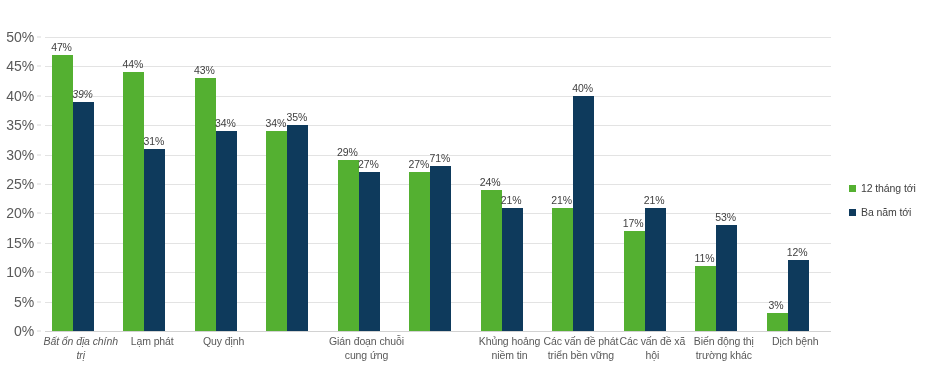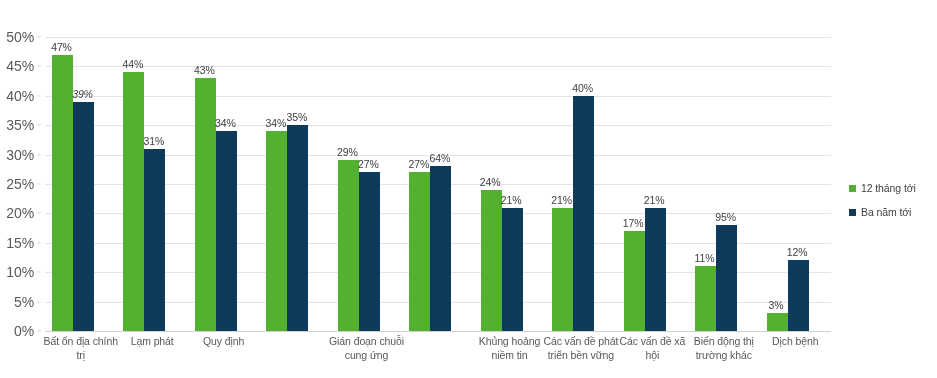--- a/index.html
+++ b/index.html
@@ -203,21 +203,21 @@
       <div class="group" style="left: 285.818px; width: 71.4545px;">
         <div class="bar s0" style="height: 170.52px; background: rgb(84, 176, 49);"></div>
         <div class="bar-label s0" style="bottom: 172.52px;">29%</div>
         <div class="bar s1" style="height: 158.76px; background: rgb(14, 58, 92);"></div>
         <div class="bar-label s1" style="bottom: 160.76px;">27%</div>
       </div>
       <div class="group" style="left: 357.273px; width: 71.4545px;">
         <div class="bar s0" style="height: 158.76px; background: rgb(84, 176, 49);"></div>
         <div class="bar-label s0" style="bottom: 160.76px;">27%</div>
         <div class="bar s1" style="height: 164.64px; background: rgb(14, 58, 92);"></div>
-        <div class="bar-label s1" style="bottom: 166.64px;">64%</div>
+        <div class="bar-label s1" style="bottom: 166.64px;">71%</div>
       </div>
       <div class="group" style="left: 428.727px; width: 71.4545px;">
         <div class="bar s0" style="height: 141.12px; background: rgb(84, 176, 49);"></div>
         <div class="bar-label s0" style="bottom: 143.12px;">24%</div>
         <div class="bar s1" style="height: 123.48px; background: rgb(14, 58, 92);"></div>
         <div class="bar-label s1" style="bottom: 125.48px;">21%</div>
       </div>
       <div class="group" style="left: 500.182px; width: 71.4545px;">
         <div class="bar s0" style="height: 123.48px; background: rgb(84, 176, 49);"></div>
         <div class="bar-label s0" style="bottom: 125.48px;">21%</div>
@@ -227,32 +227,32 @@
       <div class="group" style="left: 571.636px; width: 71.4545px;">
         <div class="bar s0" style="height: 99.96px; background: rgb(84, 176, 49);"></div>
         <div class="bar-label s0" style="bottom: 101.96px;">17%</div>
         <div class="bar s1" style="height: 123.48px; background: rgb(14, 58, 92);"></div>
         <div class="bar-label s1" style="bottom: 125.48px;">21%</div>
       </div>
       <div class="group" style="left: 643.091px; width: 71.4545px;">
         <div class="bar s0" style="height: 64.68px; background: rgb(84, 176, 49);"></div>
         <div class="bar-label s0" style="bottom: 66.68px;">11%</div>
         <div class="bar s1" style="height: 105.84px; background: rgb(14, 58, 92);"></div>
-        <div class="bar-label s1" style="bottom: 107.84px;">95%</div>
+        <div class="bar-label s1" style="bottom: 107.84px;">53%</div>
       </div>
       <div class="group" style="left: 714.545px; width: 71.4545px;">
         <div class="bar s0" style="height: 17.64px; background: rgb(84, 176, 49);"></div>
         <div class="bar-label s0" style="bottom: 19.64px;">3%</div>
         <div class="bar s1" style="height: 70.56px; background: rgb(14, 58, 92);"></div>
         <div class="bar-label s1" style="bottom: 72.56px;">12%</div>
       </div>
     </div>
 
   <div id="x-axis">
-      <div class="cat-label" style="left: -4px; width: 79.4545px;">Bất ổn địa chính trị</div>
+      <div class="cat-label" style="left: -4px; width: 79.4545px; font-style: italic;">Bất ổn địa chính trị</div>
       <div class="cat-label" style="left: 67.4545px; width: 79.4545px;">Lạm phát</div>
       <div class="cat-label" style="left: 138.909px; width: 79.4545px;">Quy định</div>
       <div class="cat-label" style="left: 281.818px; width: 79.4545px;">Gián đoạn chuỗi cung ứng</div>
       <div class="cat-label" style="left: 424.727px; width: 79.4545px;">Khủng hoảng niềm tin</div>
       <div class="cat-label" style="left: 496.182px; width: 79.4545px;">Các vấn đề phát triển bền vững</div>
       <div class="cat-label" style="left: 567.636px; width: 79.4545px;">Các vấn đề xã hội</div>
       <div class="cat-label" style="left: 639.091px; width: 79.4545px;">Biến động thị trường khác</div>
       <div class="cat-label" style="left: 710.545px; width: 79.4545px;">Dịch bệnh</div>
     </div>
 

